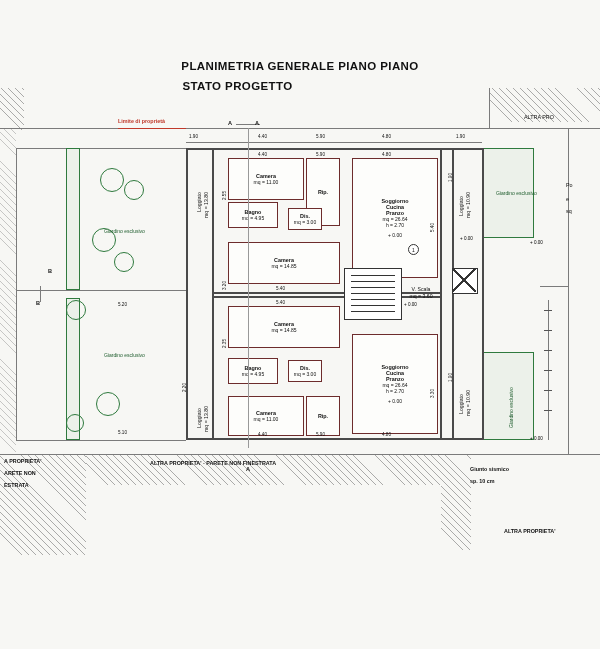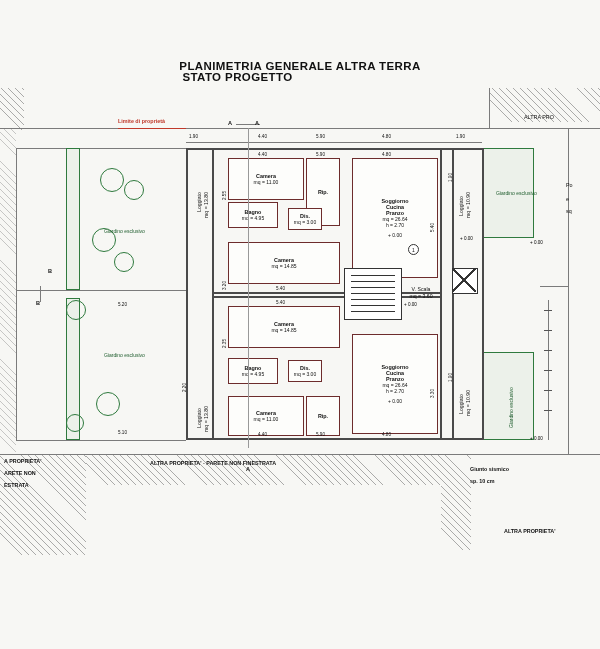--- a/index.html
+++ b/index.html
@@ -28,22 +28,22 @@
   .ax{position:absolute;font-size:5.6px;font-weight:bold;color:#111;}
   .tree{position:absolute;border:1px solid #2f7a3e;border-radius:50%;background:transparent;}
   .stair{position:absolute;border:1px solid #333;background:#fff;}
   .stairstep{position:absolute;background:#333;height:1px;}
 </style>
 </head>
 <body>
 
 <div id="page">
 
-  <div class="abs ttl" style="left:0;top:60px;width:600px;font-size:11.5px;color:#111;">PLANIMETRIA GENERALE ALTRA TERRA</div>
-  <div class="abs ttl" style="left:0;top:71px;width:475px;font-size:11.5px;color:#111;">STATO PROGETTO</div>
+  <div class="abs ttl" style="left:0;top:60px;width:600px;font-size:11.5px;color:#111;">PLANIMETRIA GENERALE PIANO PIANO</div>
+  <div class="abs ttl" style="left:0;top:80px;width:475px;font-size:11.5px;color:#111;">STATO PROGETTO</div>
 
   <div class="hatch" style="left:0;top:88px;width:24px;height:42px;opacity:.55;"></div>
   <div class="hatch" style="left:490px;top:88px;width:110px;height:34px;opacity:.55;"></div>
   <div class="hatch" style="left:0;top:455px;width:86px;height:100px;opacity:.55;"></div>
   <div class="hatch" style="left:86px;top:455px;width:355px;height:30px;opacity:.55;"></div>
   <div class="hatch" style="left:441px;top:455px;width:30px;height:95px;opacity:.55;"></div>
   <div class="hatch" style="left:0;top:128px;width:16px;height:330px;opacity:.35;"></div>
 
   <div class="thin" style="left:0;top:128px;width:600px;height:1px;"></div>
   <div class="thin" style="left:0;top:454px;width:600px;height:1px;"></div>

